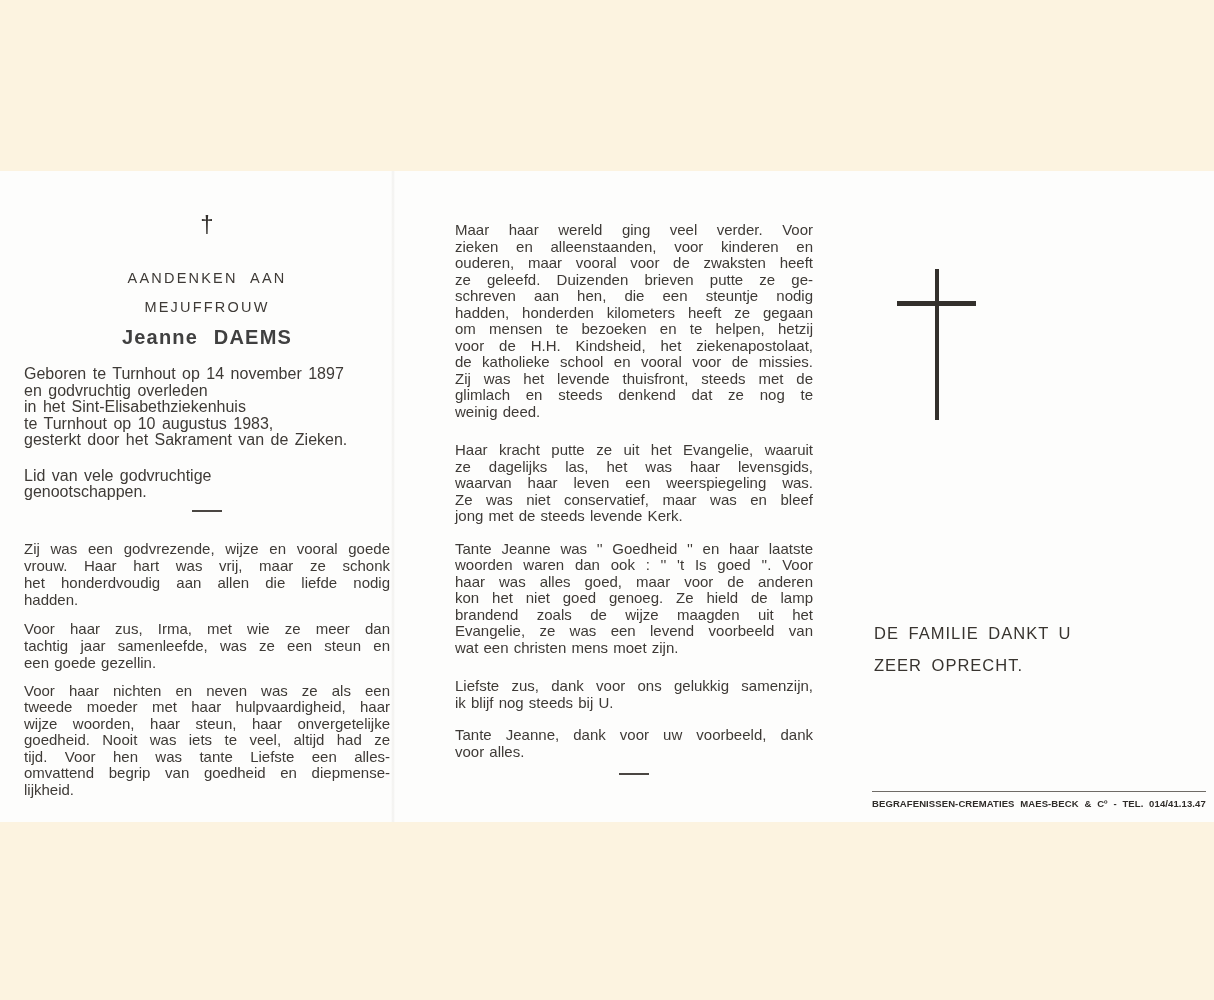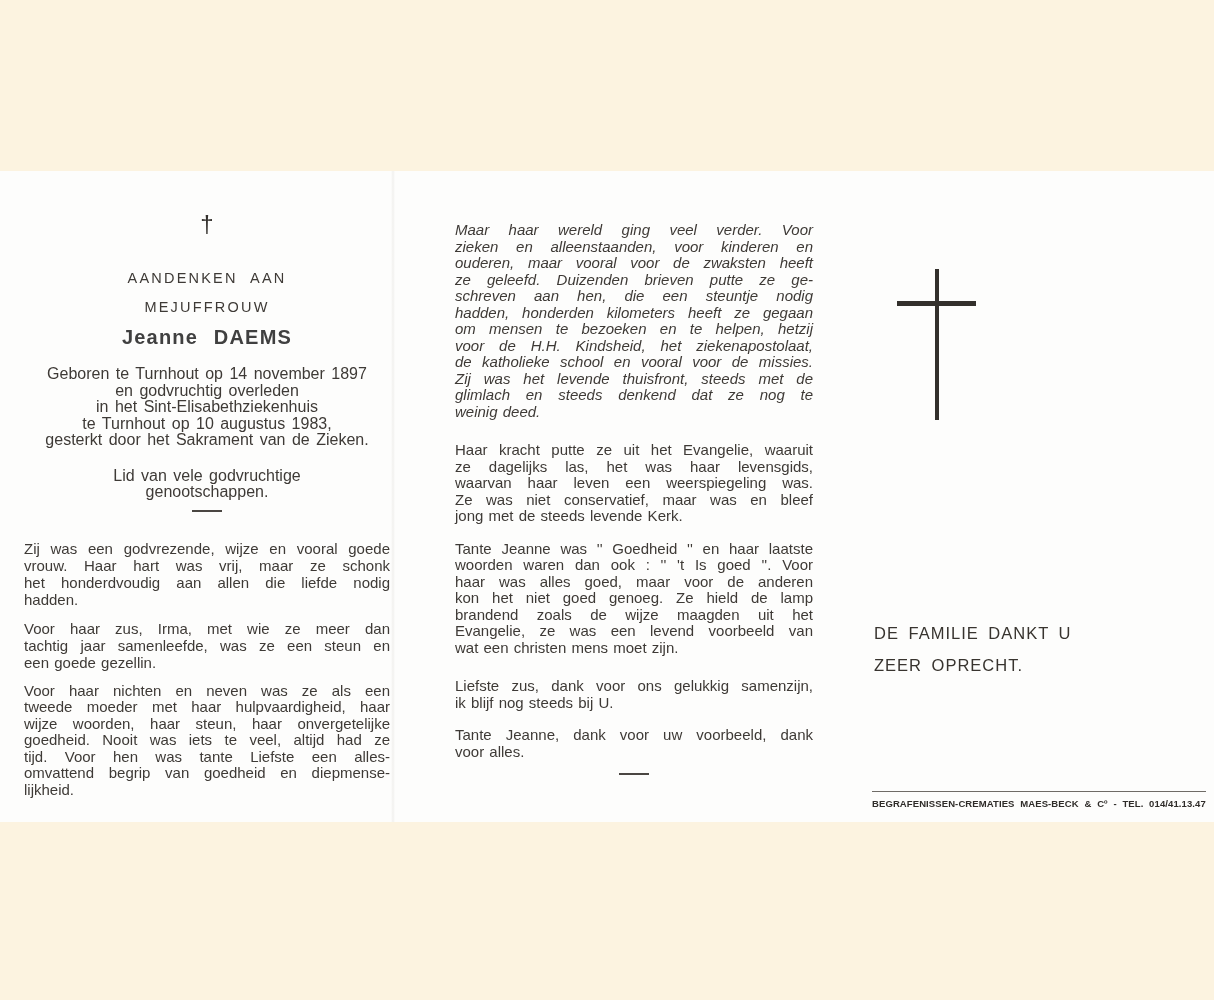--- a/index.html
+++ b/index.html
@@ -45,36 +45,36 @@
     word-spacing: 7px; margin-bottom: 13px;
   }
   .hdr-sub { margin-bottom: 11px; }
   .name {
     text-align: center; font-size: 20px; font-weight: bold;
     letter-spacing: 1.2px; word-spacing: 9px; margin-bottom: 17px;
     color: #404040;
   }
   .vitals { font-size: 16px; line-height: 16.5px; word-spacing: 2px; margin-bottom: 19px; }
   .membership { font-size: 16px; line-height: 16.5px; word-spacing: 2px; margin-bottom: 9px; }
-  .cline { text-align: center; }
+  .cline { text-align: left; }
   .rule-dash {
     width: 30px; height: 0; border-top: 2px solid #4a4642;
     margin: 0 auto 28px auto;
   }
   .para { font-size: 15px; line-height: 17px; word-spacing: 1px; }
   .tline { text-align: justify; text-align-last: justify; }
   .tline.last { text-align-last: left; }
   .col-left .para { margin-bottom: 12px; }
   .col-left .para.p3 { line-height: 16.6px; }
   .col-mid {
     position: absolute; left: 455px; top: 222px;
     width: 358px; color: #3e3a36;
   }
   .col-mid .para { line-height: 16.5px; }
-  .col-mid .para.m1 { margin-bottom: 22px; font-style: italic; }
+  .col-mid .para.m1 { margin-bottom: 22px; }
   .col-mid .para.m2 { margin-bottom: 16px; }
   .col-mid .para.m3 { margin-bottom: 22px; }
   .col-mid .para.m4 { margin-bottom: 16px; }
   .col-mid .rule-dash { margin: 13px auto 0 auto; }
   .cross-v {
     position: absolute; left: 935px; top: 269px;
     width: 4px; height: 151px; background: #33302c;
   }
   .cross-h {
     position: absolute; left: 897px; top: 301px;

